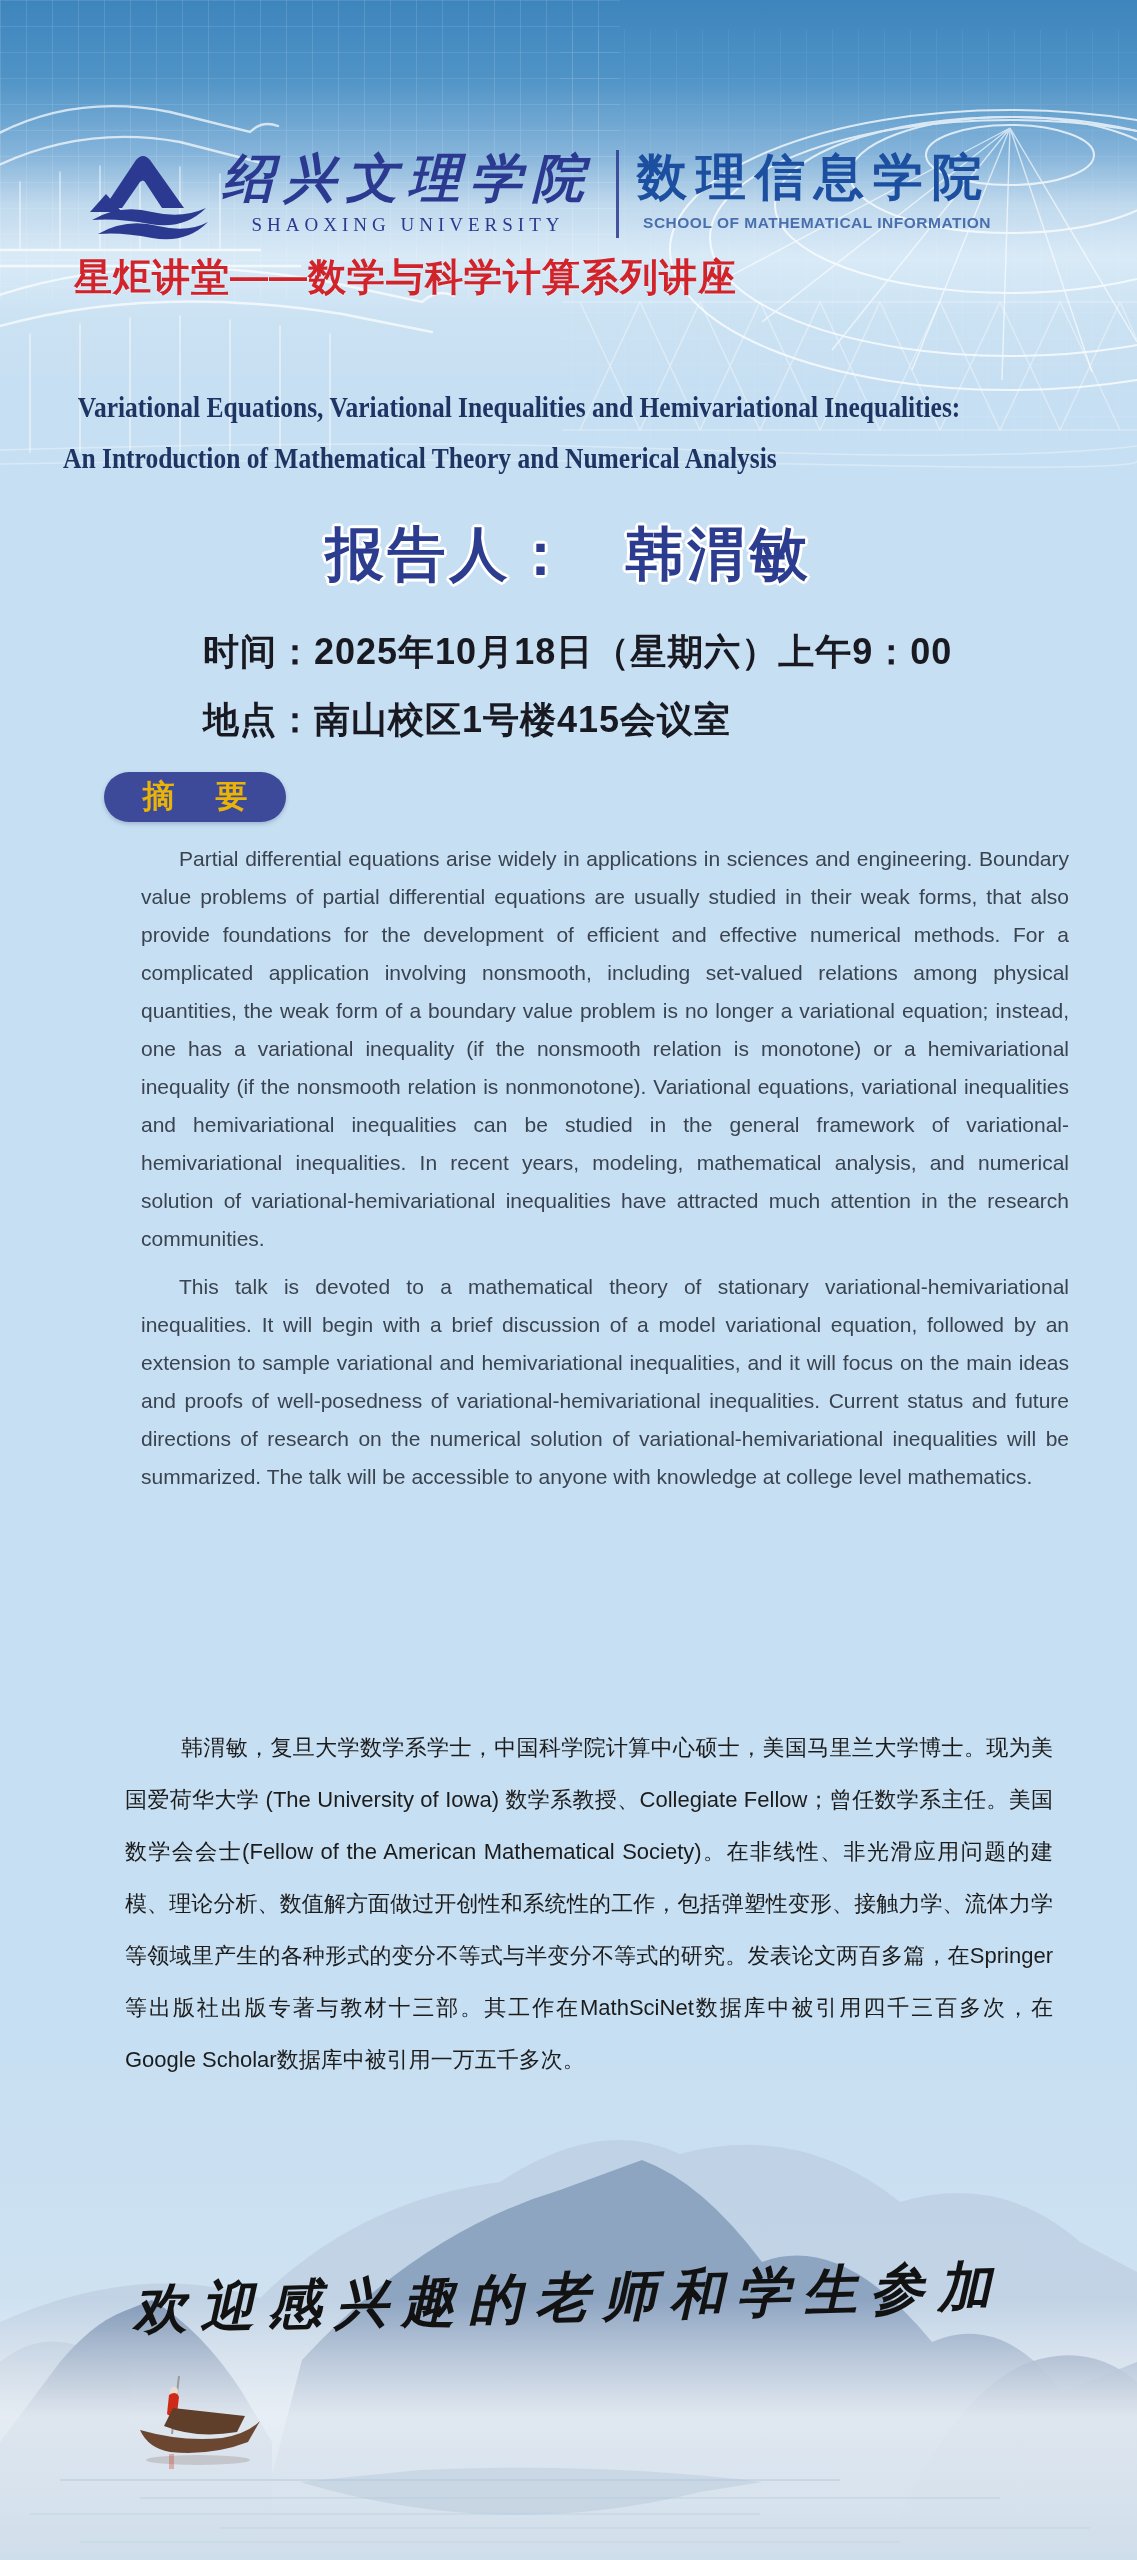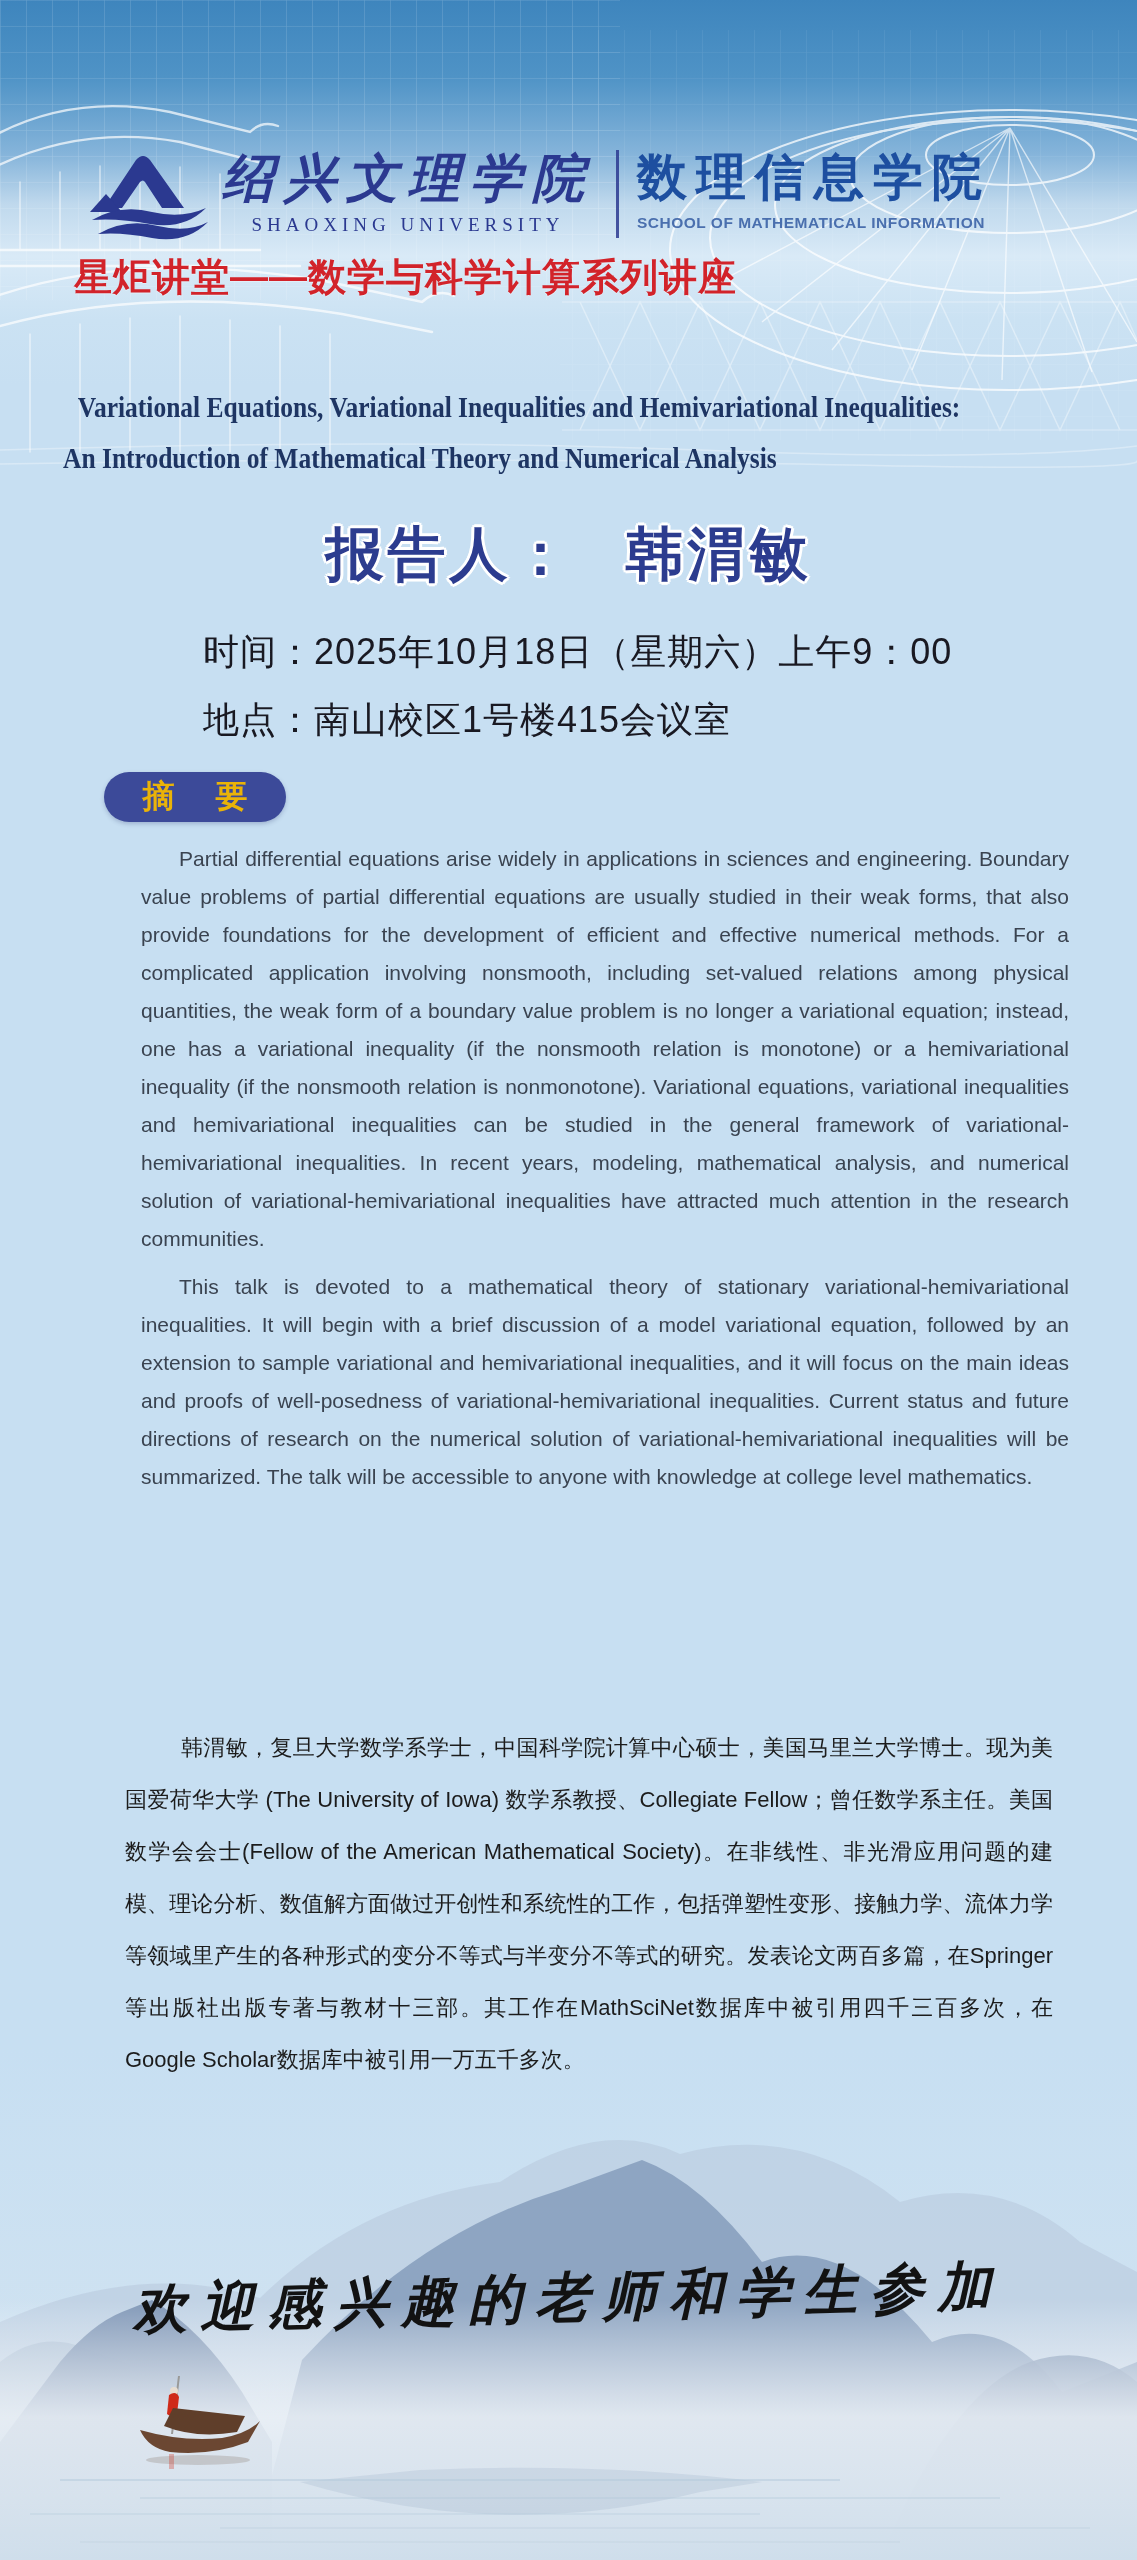--- a/index.html
+++ b/index.html
@@ -27,21 +27,21 @@
     font-style:italic;font-weight:bold;
     font-size:52px;line-height:60px;letter-spacing:10px;
     color:#2b3990;white-space:nowrap;
   }
   .univ-en{
     font-family:"Liberation Serif","DejaVu Serif",serif;
     font-size:19px;letter-spacing:5px;color:#2b3990;
     margin-top:6px;white-space:nowrap;
   }
   .divider{width:3px;height:88px;background:#2b3990;opacity:.85;margin:4px 18px 0 22px;}
-  .school-block{display:flex;flex-direction:column;margin-top:2px;}
+  .school-block{display:flex;flex-direction:column;margin-top:2px;align-items:flex-end;}
   .school-cn{
     font-weight:900;font-size:50px;line-height:58px;letter-spacing:9px;
     color:#1d4fa0;white-space:nowrap;
   }
   .school-en{
     font-size:15.5px;letter-spacing:.5px;color:#4a6fae;
     margin-top:8px;white-space:nowrap;font-weight:bold;
   }
 
   .series-title{
@@ -58,21 +58,21 @@
 
   .speaker-row{
     position:absolute;top:516px;left:0;width:1137px;text-align:center;
     font-weight:900;font-size:58px;color:#2c3c8f;white-space:nowrap;
     text-shadow:-3px 0 0 #fff,3px 0 0 #fff,0 -3px 0 #fff,0 3px 0 #fff,
                 -2px -2px 0 #fff,2px -2px 0 #fff,-2px 2px 0 #fff,2px 2px 0 #fff;
     letter-spacing:4px;
   }
   .speaker-name{margin-left:52px;}
 
-  .meta{position:absolute;left:203px;font-weight:400;font-size:36px;color:#191922;
+  .meta{position:absolute;left:203px;font-weight:700;font-size:36px;color:#191922;
     letter-spacing:1px;white-space:nowrap;}
   .meta-time{top:628px;}
   .meta-loc{top:696px;}
 
   .badge{
     position:absolute;left:104px;height:50px;border-radius:25px;
     background:#3c4a99;color:#eab308;display:flex;align-items:center;justify-content:center;
     font-weight:900;box-shadow:0 2px 4px rgba(40,50,110,.25);
   }
   .badge-abstract{top:772px;width:182px;font-size:32px;letter-spacing:16px;padding-left:16px;box-sizing:border-box;}

